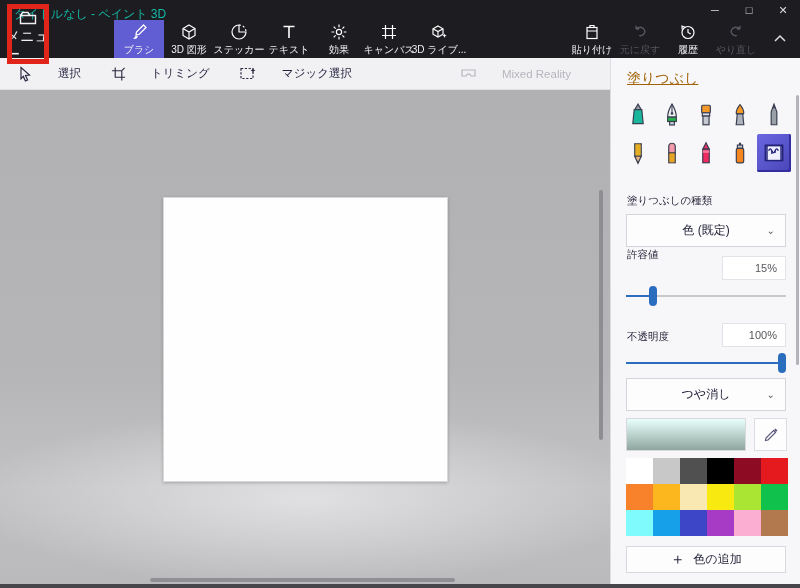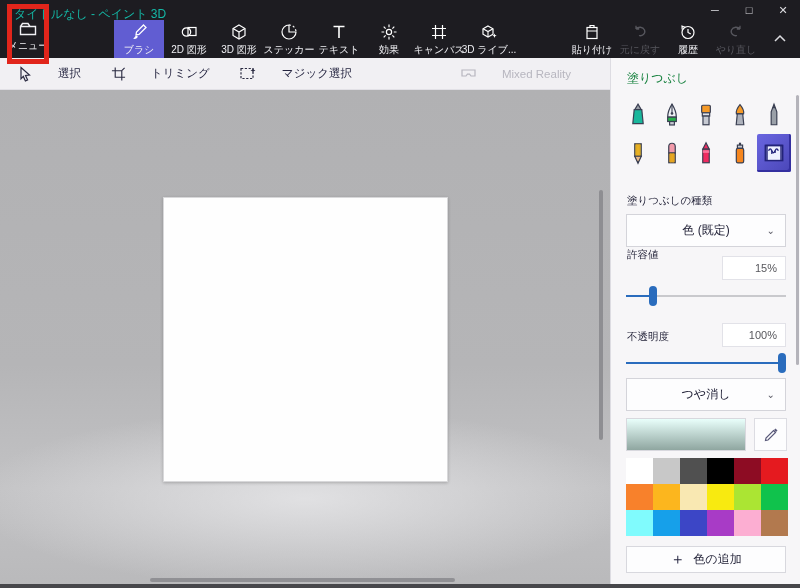--- a/index.html
+++ b/index.html
@@ -6,21 +6,21 @@
   html,body { width:800px; height:588px; overflow:hidden; }
   body { font-family:"Liberation Sans","DejaVu Sans",sans-serif; position:relative; background:#b4b4b6; }
   .app { position:absolute; inset:0; width:800px; height:588px; overflow:hidden; }
 
   
   .header { position:absolute; left:0; top:0; width:800px; height:58px; background:#1d1c21; color:#fff; }
   .titlebar-text { position:absolute; left:14px; top:6px; font-size:12px; color:#14b8a6; white-space:nowrap; }
   .win-controls { position:absolute; right:0; top:0; height:20px; display:flex; }
   .win-btn { width:34px; height:20px; display:flex; align-items:center; justify-content:center; color:#dcdce0; font-size:11px; cursor:pointer; }
   .menu-btn { position:absolute; left:6px; top:16px; width:44px; height:42px; display:flex; flex-direction:column; align-items:center; justify-content:center; gap:3px; cursor:pointer; }
-  .menu-btn .lbl { font-size:10px; color:#f0f0f4; }
+  .menu-btn .lbl { font-size:14px; color:#f0f0f4; }
   .tabs { position:absolute; left:114px; top:20px; height:38px; display:flex; }
   .tab { width:50px; height:38px; display:flex; flex-direction:column; align-items:center; justify-content:flex-start; padding-top:3px; gap:2px; cursor:pointer; }
   .tab.selected { background:#615dd2; }
   .tab .lbl { font-size:10px; color:#f0f0f4; white-space:nowrap; }
   .actions { position:absolute; left:568px; top:20px; height:38px; display:flex; }
   .action { width:48px; height:38px; display:flex; flex-direction:column; align-items:center; padding-top:3px; gap:2px; cursor:pointer; }
   .action .lbl { font-size:10px; color:#f0f0f4; white-space:nowrap; }
   .action.disabled .lbl { color:#57575e; }
   .chevron-up { position:absolute; right:8px; top:28px; width:24px; height:20px; display:flex; align-items:center; justify-content:center; cursor:pointer; }
 
@@ -35,21 +35,21 @@
     background:
       radial-gradient(55% 18% at 50% 82%, rgba(235,235,237,0.75) 0%, rgba(235,235,237,0) 100%),
       linear-gradient(180deg,#b1b1b3 0%,#b5b5b7 55%,#c2c2c4 80%,#b9b9bb 100%); }
   .canvas-white { position:absolute; left:163px; top:107px; width:285px; height:285px; background:#fefefe; border:1px solid #d8d8da; box-shadow:0 1px 3px rgba(0,0,0,0.22); cursor:crosshair; }
   .vscroll { position:absolute; left:599px; top:100px; width:4px; height:250px; background:#8e8e92; border-radius:2px; cursor:pointer; }
   .hscroll { position:absolute; left:150px; top:488px; width:305px; height:4px; background:#909094; border-radius:2px; cursor:pointer; }
   .bottom-strip { position:absolute; left:0; top:584px; width:800px; height:4px; background:#47474b; }
 
   
   .sidebar { position:absolute; left:610px; top:58px; width:190px; height:526px; background:#f7f6f8; border-left:1px solid #dddce2; }
-  .sb-title { position:absolute; left:16px; top:12px; font-size:12px; color:#15803d; }
+  .sb-title { position:absolute; left:16px; top:12px; font-size:14px; color:#a16207;text-decoration:underline; }
   .tools { position:absolute; left:10px; top:38px; width:170px; display:grid; grid-template-columns:repeat(5,34px); grid-auto-rows:38px; }
   .tool { display:flex; align-items:center; justify-content:center; cursor:pointer; border-radius:2px; }
   .tool.selected { background:linear-gradient(135deg,#6a66e0,#4a46b8); box-shadow:inset -2px -2px 0 #342fa0; }
   .sb-label { font-size:10.5px; color:#1f1f35; }
   .dropdown { position:absolute; left:15px; width:160px; height:33px; background:#fdfdfe; border:1px solid #d4d4da; display:flex; align-items:center; justify-content:center; font-size:12px; color:#1f1f35; cursor:pointer; }
   .dropdown .chev { position:absolute; right:10px; font-size:10px; color:#5a5a66; }
   .value-box { position:absolute; width:64px; height:24px; background:#ffffff; border:1px solid #e2e2e8; display:flex; align-items:center; justify-content:flex-end; padding-right:8px; font-size:11px; color:#57575c; cursor:text; }
   .slider { position:absolute; left:15px; width:160px; height:20px; cursor:pointer; }
   .slider .track { position:absolute; left:0; right:0; top:9px; height:2px; background:#c9c9cd; }
   .slider .fill { position:absolute; left:0; top:9px; height:2px; background:#2a6cbd; }
@@ -92,29 +92,20 @@
 
     <div class="tabs">
       <div class="tab selected">
         <span>
             <svg width="18" height="18" viewBox="0 0 18 18">
               <path d="M13.5 2 L16 4.5 L9 11.5 L6 12 L6.5 9 Z" fill="none" stroke="#fff" stroke-width="1.3"></path>
               <path d="M6.5 12.5 C5 13 4.5 15 3 15.5 C5 16.5 7.5 15.5 7.8 13.5 Z" fill="#fff"></path>
             </svg>
           </span>
         <span class="lbl">ブラシ</span>
-      </div>
-      <div class="tab">
-        <span>
-            <svg width="18" height="18" viewBox="0 0 18 18">
-              <circle cx="6.5" cy="9" r="4.2" fill="none" stroke="#fff" stroke-width="1.2"></circle>
-              <rect x="8" y="4.5" width="8" height="8" fill="none" stroke="#fff" stroke-width="1.2"></rect>
-            </svg>
-          </span>
-        <span class="lbl">2D 図形</span>
       </div>
       <div class="tab">
         <span>
             <svg width="18" height="18" viewBox="0 0 18 18">
               <path d="M9 2 L15 5.5 V12.5 L9 16 L3 12.5 V5.5 Z" fill="none" stroke="#fff" stroke-width="1.2"></path>
               <path d="M3 5.5 L9 9 L15 5.5 M9 9 V16" fill="none" stroke="#fff" stroke-width="1.2"></path>
             </svg>
           </span>
         <span class="lbl">3D 図形</span>
       </div>

